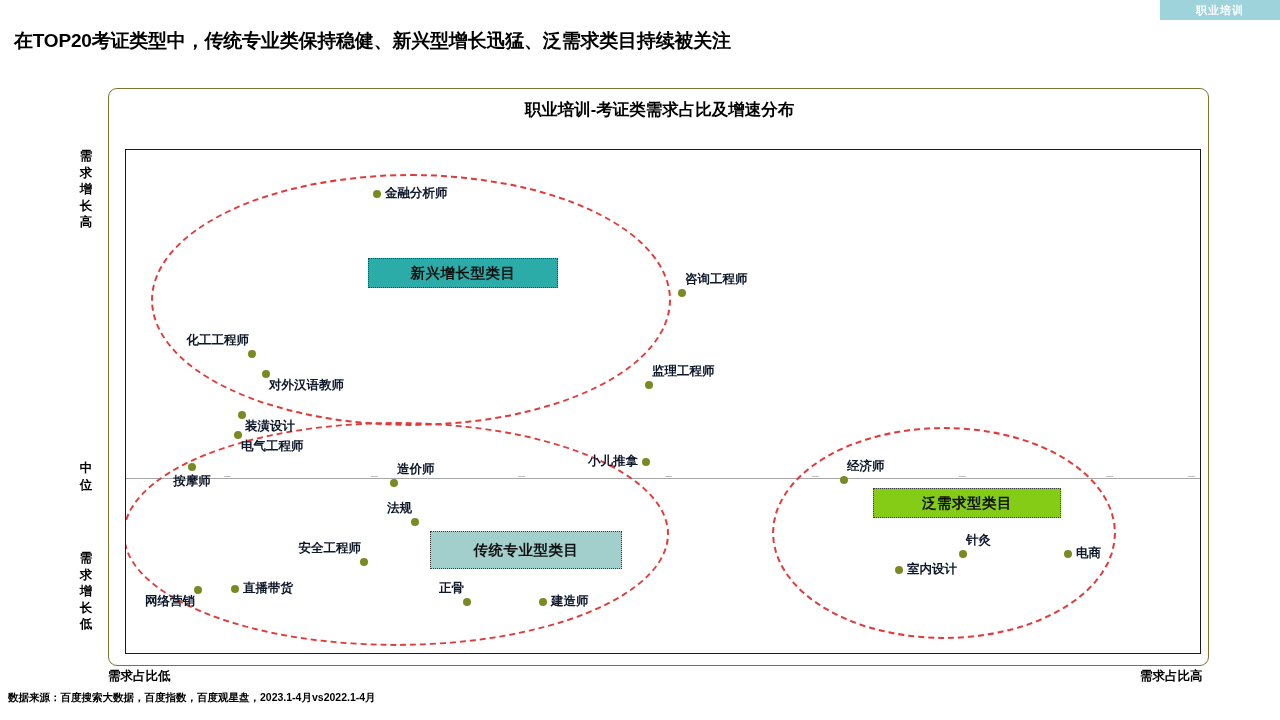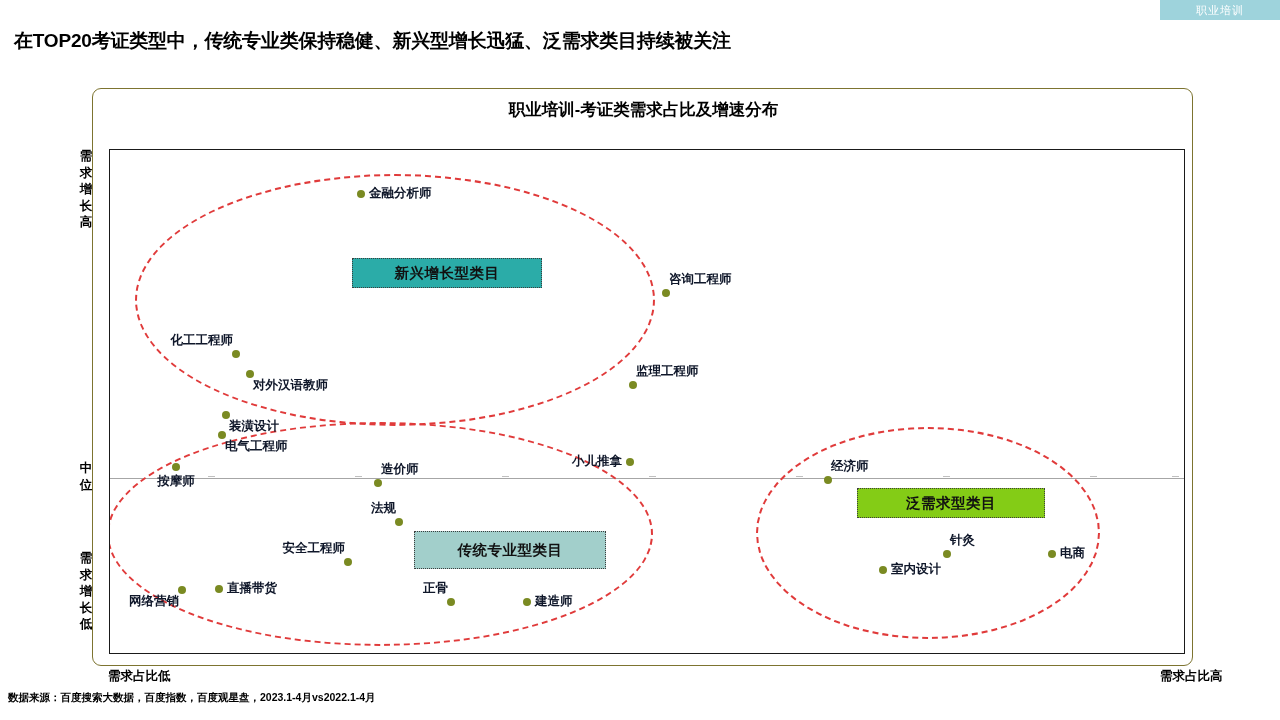--- a/index.html
+++ b/index.html
@@ -10,36 +10,36 @@
     overflow: hidden;
   }
   #page { position: relative; width: 1280px; height: 720px; background:#fff; }
 
   
   .tag-badge {
     position: absolute; top: 0; right: 0;
     width: 120px; height: 20px;
     background: #9ED3DC;
     color: #ffffff;
-    font-size: 11px; font-weight: normal;
+    font-size: 11px; font-weight: bold;
     display: flex; align-items: center; justify-content: center;
     letter-spacing: 1px;
   }
   .main-title {
     position: absolute; left: 14px; top: 28px;
     width: 1250px;
     font-size: 19px; font-weight: bold;
     color: #000000;
     letter-spacing: -0.2px;
     white-space: nowrap;
   }
 
   
   .card {
-    position: absolute; left: 92px; top: 88px;
+    position: absolute; left: 108px; top: 88px;
     width: 1101px; height: 578px;
     border: 1.3px solid #7D7430;
     border-radius: 9px;
     background: #ffffff;
     padding-left: 28px;
   }
   .card-title {
     position: absolute; left: 0; top: 10px; width: 1101px;
     text-align: center;
     font-size: 16.5px; font-weight: bold; color: #000;
@@ -237,16 +237,16 @@
           <div class="clabel" style="left: 747px; top: 338px; width: 188px; height: 30px; background: #84cc16;">泛需求型类目</div>
         </div>
     </div>
   </div>
 
   <div class="y-cap" style="left:78px; top:148px;">需求增长高</div>
   <div class="y-cap" style="left:78px; top:460px;">中位</div>
   <div class="y-cap" style="left:78px; top:550px;">需求增长低</div>
 
   <div class="x-cap" style="left:108px; top:668px;">需求占比低</div>
-  <div class="x-cap" style="left:1140px; top:668px;margin-left:20px;">需求占比高</div>
+  <div class="x-cap" style="left:1140px; top:668px;">需求占比高</div>
 
   <div class="footnote">数据来源：百度搜索大数据，百度指数，百度观星盘，2023.1-4月vs2022.1-4月</div>
 </div>
 
 </body></html>

